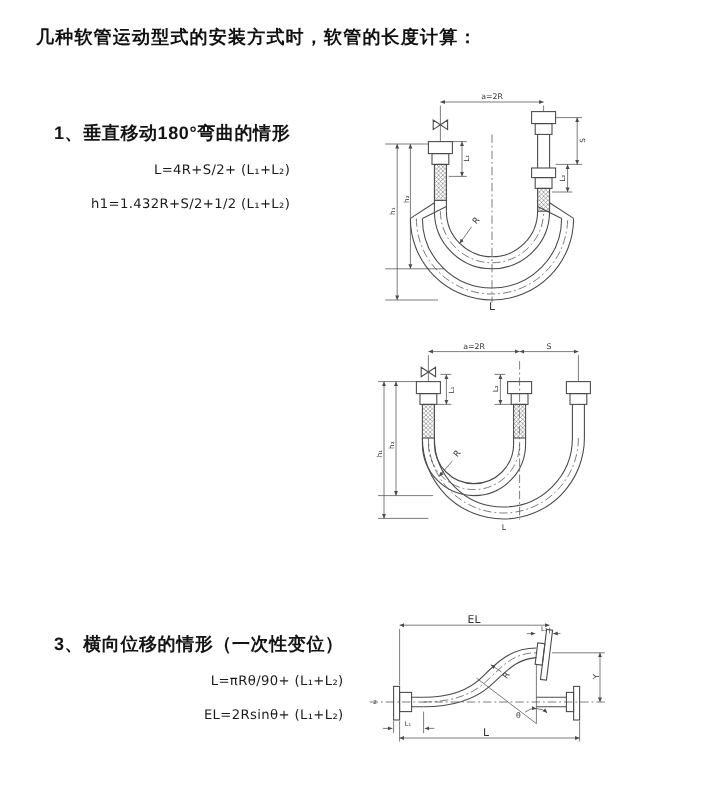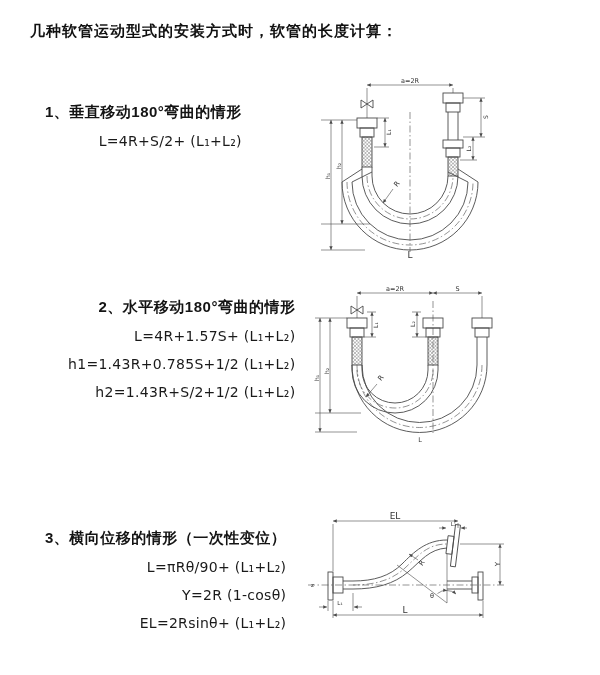--- a/index.html
+++ b/index.html
@@ -2,21 +2,21 @@
 <html><head>
 <meta charset="utf-8">
 <style>
   html,body{margin:0;padding:0;background:#fff;}
   .page{position:relative;width:585px;height:675px;background:#ffffff;overflow:hidden;
         font-family:"Liberation Sans","DejaVu Sans",sans-serif;color:#161616;}
   .title{position:absolute;left:30px;top:22px;font-size:15px;font-weight:bold;
          letter-spacing:1px;color:#111;}
   .section{position:absolute;left:45px;text-align:right;}
   .heading{font-size:15px;font-weight:bold;color:#141414;letter-spacing:.5px;line-height:20px;}
-  .formula{margin-left:23px;margin-top:11px;font-size:14px;line-height:17px;
+  .formula{margin-left:23px;margin-top:11px;font-size:11px;line-height:17px;
            letter-spacing:.3px;color:#1a1a1a;font-family:"DejaVu Sans","Liberation Sans",sans-serif;}
   .diag{position:absolute;}
   .diag line,.diag path,.diag rect{stroke:#4a4a4a;fill:none;stroke-width:.9;}
   .diag .dim{stroke-width:.6;}
   .diag .cl{stroke-width:.6;stroke-dasharray:7 2.5 1.5 2.5;}
   .diag .braid{fill:url(#hatch);}
   .diag text{fill:#333;stroke:none;font-family:"DejaVu Sans",sans-serif;}
   .t55{font-size:5.5px;} .t6{font-size:6px;} .t65{font-size:6.5px;}
   .t7{font-size:7px;} .t9{font-size:9px;}
 </style>
@@ -34,20 +34,21 @@
         <path d="M0,3.5 L3.5,0 M0,0 L3.5,3.5" stroke="#777" stroke-width="0.5"></path>
       </pattern>
     </defs>
   </svg>
 
   <div class="title">几种软管运动型式的安装方式时，软管的长度计算：</div>
 
   <div class="section" style="top:102px">
     <div class="heading">1、垂直移动180°弯曲的情形</div>
     <div class="formula">L=4R+S/2+ (L₁+L₂)</div>
+    <div class="formula">h1=1.432R+S/2+1/2 (L₁+L₂)</div>
   </div>
 
   <svg class="diag" style="left:313px;top:76px" width="200" height="185" viewBox="0 0 200 185">
     <line class="cl" x1="97" y1="36" x2="97" y2="176"></line>
 
     <g>
       <line class="dim" x1="54" y1="9" x2="140" y2="9" marker-start="url(#arr)" marker-end="url(#arr)"></line>
       <line class="dim" x1="140" y1="12" x2="140" y2="17"></line>
       <text class="t65" x="97" y="6.5" text-anchor="middle">a=2R</text>
     </g>
@@ -122,26 +123,20 @@
       <text class="t6" x="156" y="74.5" text-anchor="middle" transform="rotate(-90 156 72.5)">L₂</text>
     </g>
 
     <g>
       <text class="t7" x="84" y="110" text-anchor="middle" transform="rotate(-50 84 108)">R</text>
       <line class="dim" x1="80" y1="113" x2="70" y2="127" marker-end="url(#arr)"></line>
     </g>
     <text class="t9" x="97" y="182" text-anchor="middle">L</text>
   </svg>
 
-  <div class="section" style="top:297px">
-    <div class="heading">2、水平移动180°弯曲的情形</div>
-    <div class="formula">L=4R+1.57S+ (L₁+L₂)</div>
-    <div class="formula">h1=1.43R+0.785S+1/2 (L₁+L₂)</div>
-    <div class="formula">h2=1.43R+S/2+1/2 (L₁+L₂)</div>
-  </div>
 
   <svg class="diag" style="left:313px;top:283px" width="200" height="162" viewBox="0 0 200 162">
     <line class="cl" x1="120" y1="18" x2="120" y2="150"></line>
 
     <g>
       <line class="dim" x1="44" y1="10" x2="120" y2="10" marker-start="url(#arr)" marker-end="url(#arr)"></line>
       <text class="t65" x="82" y="7.5" text-anchor="middle">a=2R</text>
     </g>
     <g>
       <line class="dim" x1="120" y1="10" x2="169" y2="10" marker-start="url(#arr)" marker-end="url(#arr)"></line>
@@ -215,21 +210,20 @@
     <g>
       <text class="t7" x="68" y="97" text-anchor="middle" transform="rotate(-50 68 95)">R</text>
       <line class="dim" x1="64" y1="101" x2="53" y2="114" marker-end="url(#arr)"></line>
     </g>
     <text class="t65" x="107" y="158.5" text-anchor="middle">L</text>
   </svg>
 
   <div class="section" style="top:528px">
     <div class="heading">3、横向位移的情形（一次性变位）</div>
     <div class="formula">L=πRθ/90+ (L₁+L₂)</div>
-    <div class="formula">Y=2R (1-cosθ)</div>
     <div class="formula">EL=2Rsinθ+ (L₁+L₂)</div>
   </div>
 
   <svg class="diag" style="left:300px;top:508px" width="215" height="125" viewBox="0 0 215 125">
     <line class="cl" x1="8" y1="77" x2="205" y2="77"></line>
 
     <g>
       <rect x="28" y="64" width="5" height="28"></rect>
         <rect x="33" y="69" width="10" height="16"></rect>
       <line x1="43" y1="73" x2="53" y2="73"></line>

